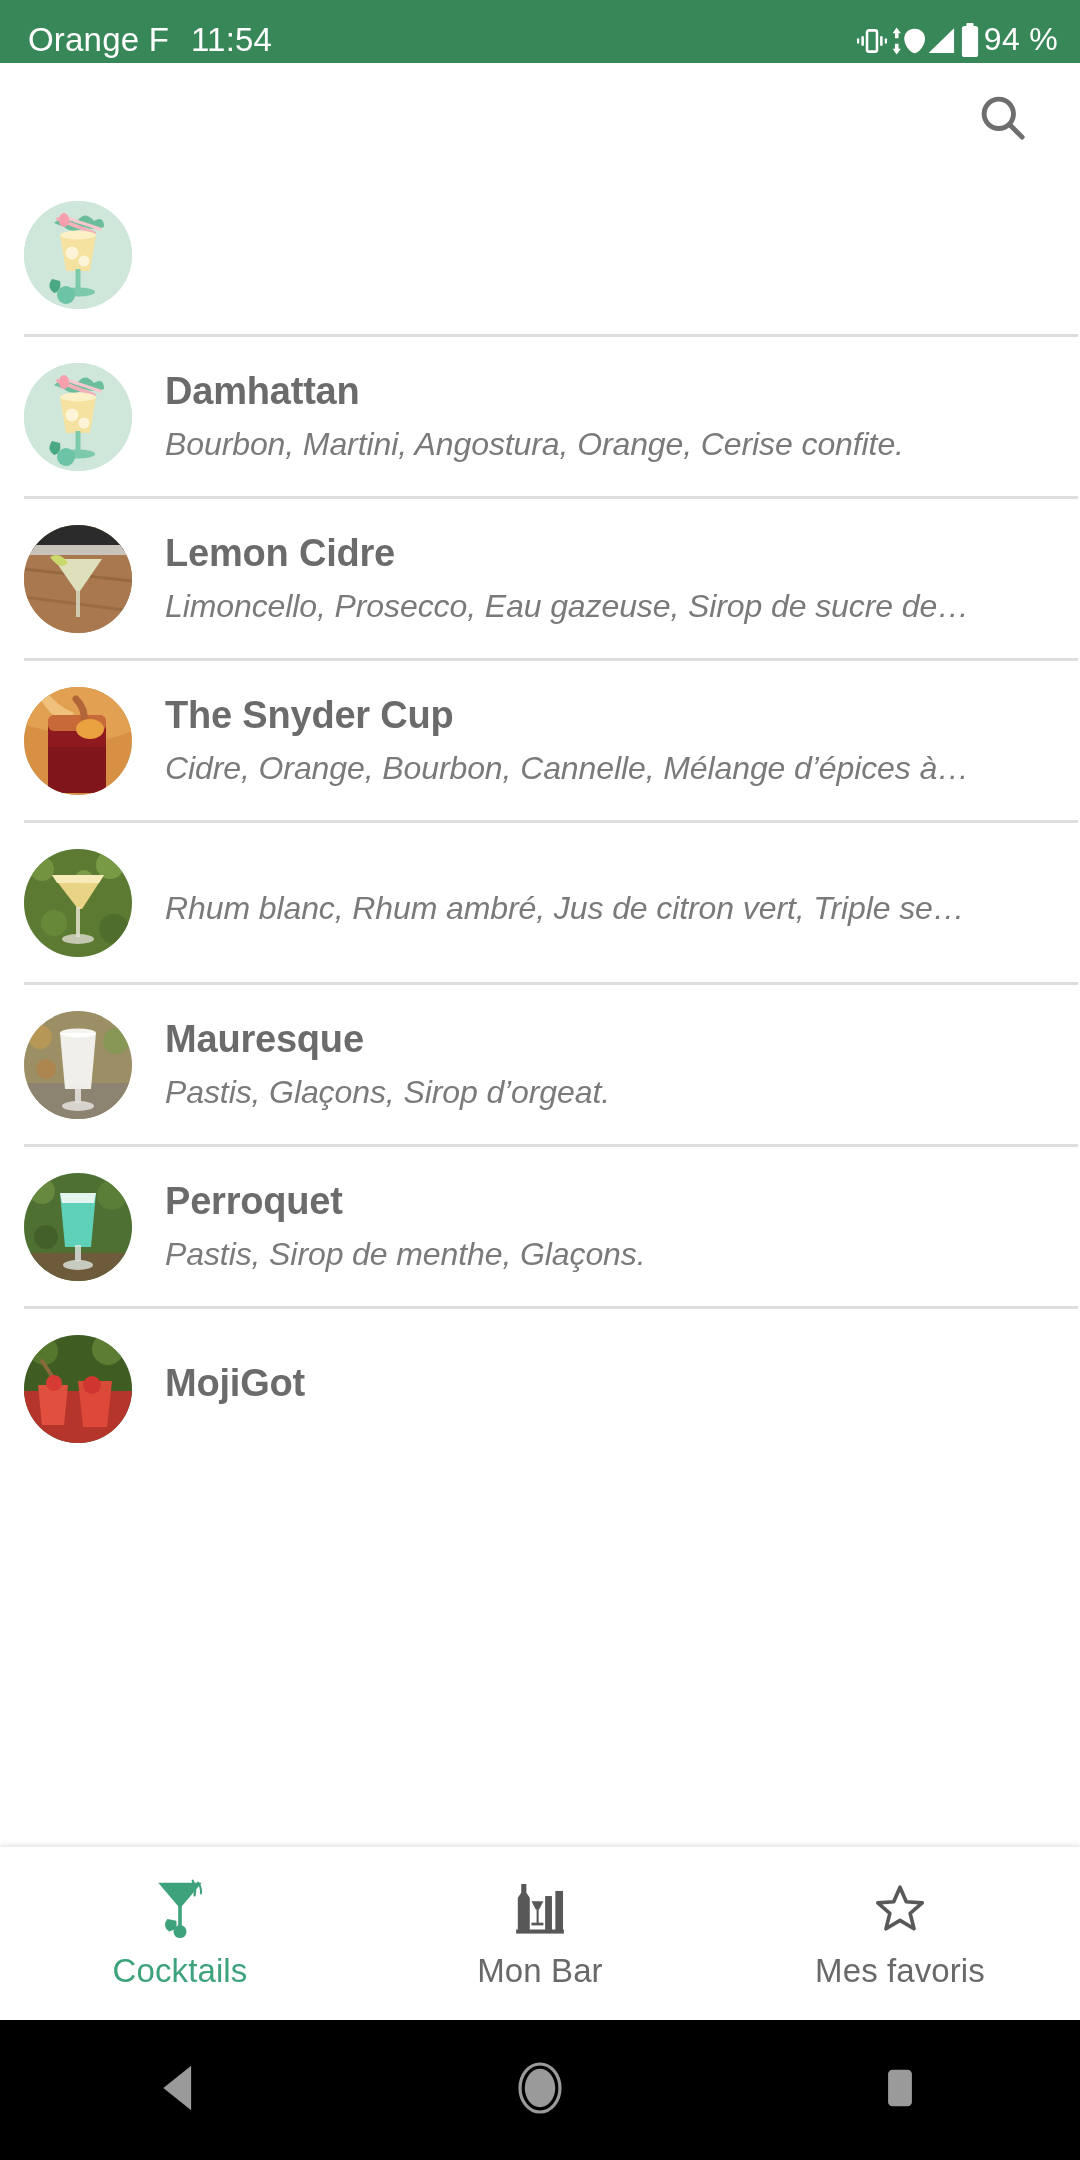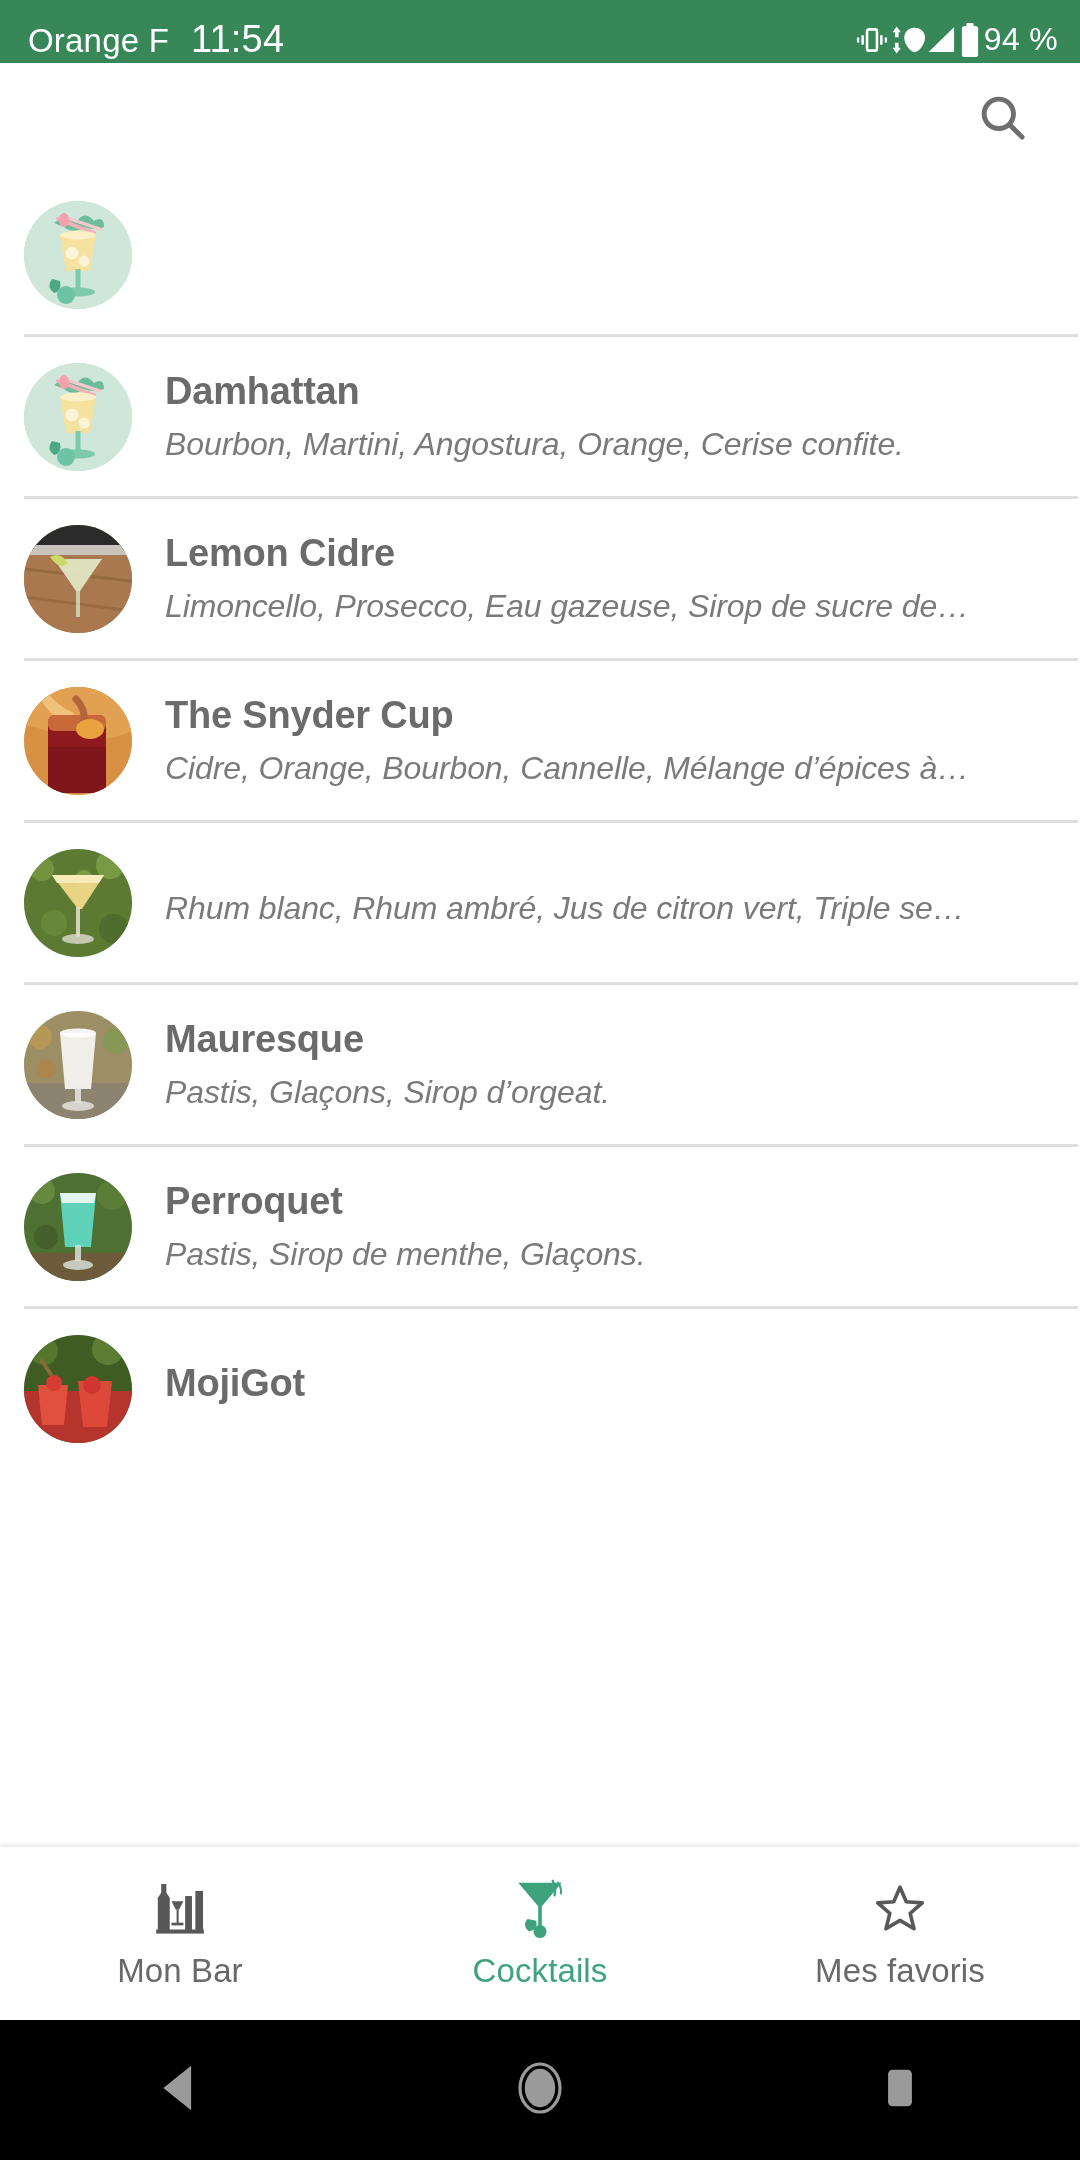--- a/index.html
+++ b/index.html
@@ -12,22 +12,22 @@
   #phone { position:relative; width:1080px; height:2160px; background:#ffffff; }
 
   
   .statusbar{
     position:absolute; top:0; left:0; width:1080px; height:79px;
     background:#388759; display:flex; align-items:center;
     padding:0 22px 0 28px; color:#ffffff;
   }
   .sb-left{ display:flex; align-items:baseline; gap:22px; }
   .sb-carrier{ font-size:33px; letter-spacing:.2px; }
-  .sb-clock{ font-size:38px; font-weight:500; letter-spacing:.2px; }
-  .sb-right{ margin-left:auto; display:flex; align-items:center; }
+  .sb-clock{ font-size:33px; font-weight:500; letter-spacing:.2px; }
+  .sb-right{ margin-left:auto; display:flex; align-items:flex-end; }
   .sb-right svg{ display:block; }
   .sb-batt-pct{ font-size:32px; margin-left:3px; letter-spacing:.3px; }
 
   
   .appbar{
     position:absolute; top:63px; left:0; width:1080px; height:112px;
     background:#ffffff; display:flex; align-items:center; justify-content:flex-end;
     padding-right:38px;
   }
   .search-btn{
@@ -311,49 +311,49 @@
       <div class="row-text">
         <div class="row-title">MojiGot</div>
         <div class="row-sub"></div>
       </div>
     </div>
 
   </div>
 
   <div class="bottomnav">
 
+    <div class="navtab active">
+      <span class="ic">
+        <svg width="58" height="62" viewBox="0 0 32 34" fill="#3ea37c">
+          <path d="M4 3 h24 L17 16 h-2 Z"></path>
+          <path d="M23 2 q2 4 1 8" stroke="#3ea37c" stroke-width="1.3" fill="none" stroke-linecap="round"></path>
+          <path d="M26 3 q2 3 1.5 6" stroke="#3ea37c" stroke-width="1.1" fill="none" stroke-linecap="round"></path>
+          <rect x="15" y="15" width="2" height="13"></rect>
+          <path d="M9 23 q-3 4 1 7 q5 -1 4 -6 Z"></path>
+          <circle cx="16" cy="30" r="3.6"></circle>
+        </svg>
+      </span>
+      <span class="lbl">Cocktails</span>
+    </div>
+
     <div class="navtab inactive">
       <span class="ic">
         <svg width="58" height="62" viewBox="0 0 34 34" fill="#585858">
           <path d="M6 3 h3 v5 l2 3 v20 h-7 V11 l2 -3 Z"></path>
           <rect x="20" y="10" width="4" height="21"></rect>
           <rect x="26" y="7" width="4.5" height="24"></rect>
           <path d="M12 13 h7 l-2.6 5 h-1.8 Z" fill="#585858"></path>
           <rect x="15" y="18" width="1.2" height="8" fill="#585858"></rect>
           <rect x="12" y="25.6" width="7" height="1.6" fill="#585858"></rect>
           <rect x="3" y="29.6" width="28" height="2.4"></rect>
         </svg>
       </span>
       <span class="lbl">Mon Bar</span>
     </div>
 
-    <div class="navtab active">
-      <span class="ic">
-        <svg width="58" height="62" viewBox="0 0 32 34" fill="#3ea37c">
-          <path d="M4 3 h24 L17 16 h-2 Z"></path>
-          <path d="M23 2 q2 4 1 8" stroke="#3ea37c" stroke-width="1.3" fill="none" stroke-linecap="round"></path>
-          <path d="M26 3 q2 3 1.5 6" stroke="#3ea37c" stroke-width="1.1" fill="none" stroke-linecap="round"></path>
-          <rect x="15" y="15" width="2" height="13"></rect>
-          <path d="M9 23 q-3 4 1 7 q5 -1 4 -6 Z"></path>
-          <circle cx="16" cy="30" r="3.6"></circle>
-        </svg>
-      </span>
-      <span class="lbl">Cocktails</span>
-    </div>
-
     <div class="navtab inactive">
       <span class="ic">
         <svg width="58" height="62" viewBox="0 0 24 24" fill="none" stroke="#585858" stroke-width="1.5" stroke-linejoin="round">
           <path d="M12 3.4 L14.6 9.4 L21.2 9.9 L16.2 14.2 L17.8 20.6 L12 17.1 L6.2 20.6 L7.8 14.2 L2.8 9.9 L9.4 9.4 Z"></path>
         </svg>
       </span>
       <span class="lbl">Mes favoris</span>
     </div>
 
   </div>

